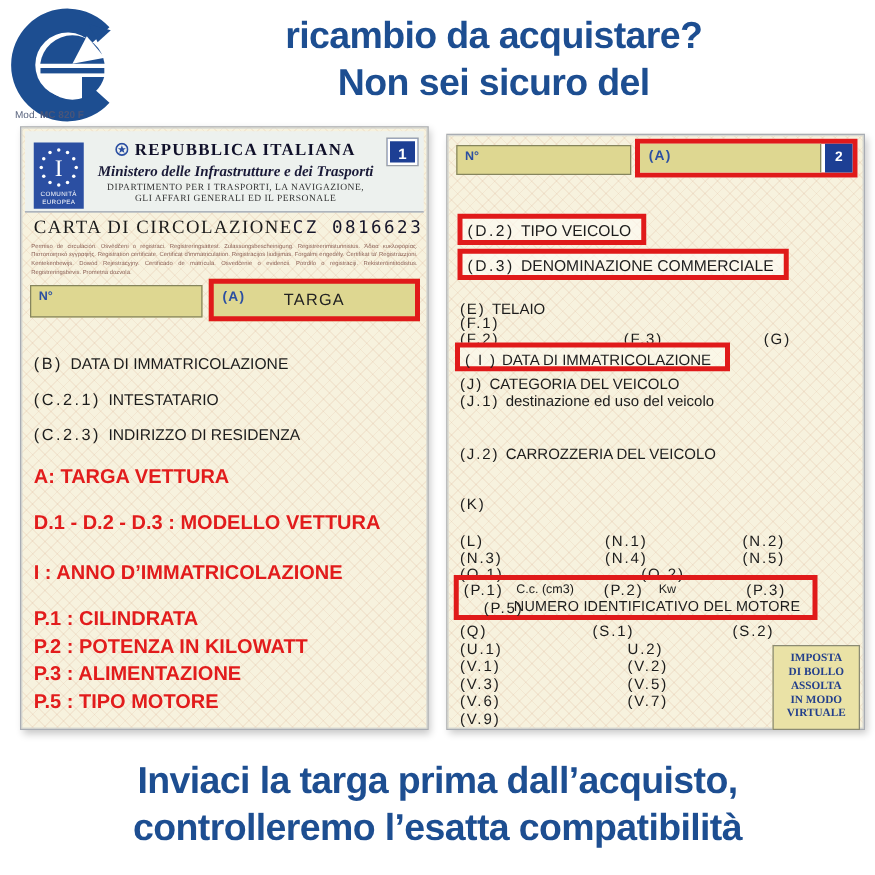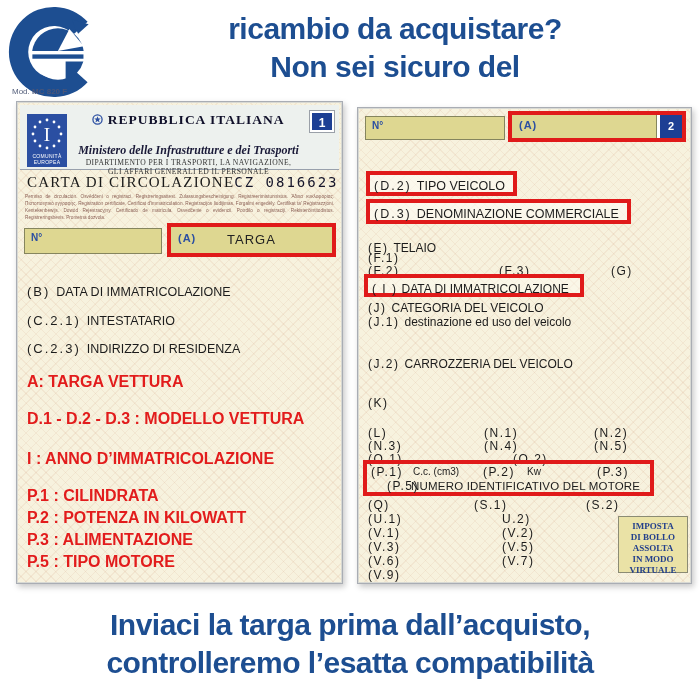--- a/index.html
+++ b/index.html
@@ -57,21 +57,21 @@
   }
   .eu-box .eu-lines { position:absolute; left:0; right:0; bottom:2px; font-size:5px; line-height:6px; letter-spacing:0.3px; }
   .page-badge {
     position:absolute; width:24px; height:21px; background:#1d3f94; color:#fff;
     font-weight:bold; font-size:12px; text-align:center; line-height:21px;
     border:2px solid #fff; box-shadow:0 0 0 1px #9aa0a8;
   }
   #badge-1 { right:5px; top:6px; }
   .ldoc-head-text { position:absolute; left:52px; right:34px; top:7px; text-align:center; }
   .country-line { font-family:"Liberation Serif", serif; font-weight:bold; font-size:13.5px; letter-spacing:1px; color:#10102a; white-space:nowrap; }
-  .ministry-line { font-family:"Liberation Serif", serif; font-weight:bold; font-style:italic; font-size:12px; color:#1a1a38; margin-top:15px; white-space:nowrap; }
+  .ministry-line { font-family:"Liberation Serif", serif; font-weight:bold; font-style:italic; font-size:12px; color:#1a1a38; margin-top:2px; white-space:nowrap; }
   .dept-line { font-family:"Liberation Serif", serif; font-size:7.6px; letter-spacing:0.4px; color:#333; line-height:9px; white-space:nowrap; }
   .carta-row { position:absolute; left:10px; right:10px; top:72px; display:flex; align-items:baseline; }
   .carta-title { font-family:"Liberation Serif", serif; font-size:15px; letter-spacing:1.2px; color:#1a1a1a; white-space:nowrap; }
   .carta-number { font-family:"DejaVu Sans Mono", monospace; font-size:14px; letter-spacing:2px; color:#15152a; margin-left:auto; margin-right:22px; white-space:nowrap; }
   .multilang {
     position:absolute; left:8px; right:8px; top:91px;
     font-size:4.7px; line-height:7px; color:#8a5f55; text-align:justify;
   }
   .lplate-n { position:absolute; left:7px; top:126px; width:138px; height:26px; }
   .lplate-n .nlab, .rplate-n .nlab { color:#2b4fa2; font-weight:bold; font-size:10px; padding:3px 0 0 6px; display:block; }
@@ -112,21 +112,21 @@
   #row-u .c2, #row-v1 .c2, #row-v3 .c2, #row-v6 .c2 { left:144px; }
   .inline-lbl { font-size:12px; margin-left:5px; }
   .pbox { position:absolute; left:5px; top:352px; width:291px; height:36px; }
   .pbox-row { position:absolute; left:0; right:0; height:14px; }
   #pbox-r1 { top:1px; } #pbox-r2 { top:15px; }
   .pbox .p1 { position:absolute; left:4px; } .pbox .p1u { position:absolute; left:46px; font-size:10px; top:1px; }
   .pbox .p2 { position:absolute; left:116px; } .pbox .p2u { position:absolute; left:160px; font-size:10px; top:1px; }
   .pbox .p3 { position:absolute; left:230px; }
   .pbox .p5 { position:absolute; left:20px; } .pbox .p5l { position:absolute; left:44px; font-size:11.5px; top:1px; letter-spacing:0.2px; }
   .imposta {
-    position:absolute; right:3px; top:408px; width:70px; height:57px;
+    position:absolute; right:3px; top:408px; width:70px; height:68px;
     background:#eae2a6; border:1px solid #8b8b74; text-align:center;
     font-family:"Liberation Serif", serif; font-weight:bold; font-size:9px;
     line-height:11px; color:#24408c; padding-top:4px;
   }
 </style>
 </head>
 <body>
 
 <div class="canvas">
 

